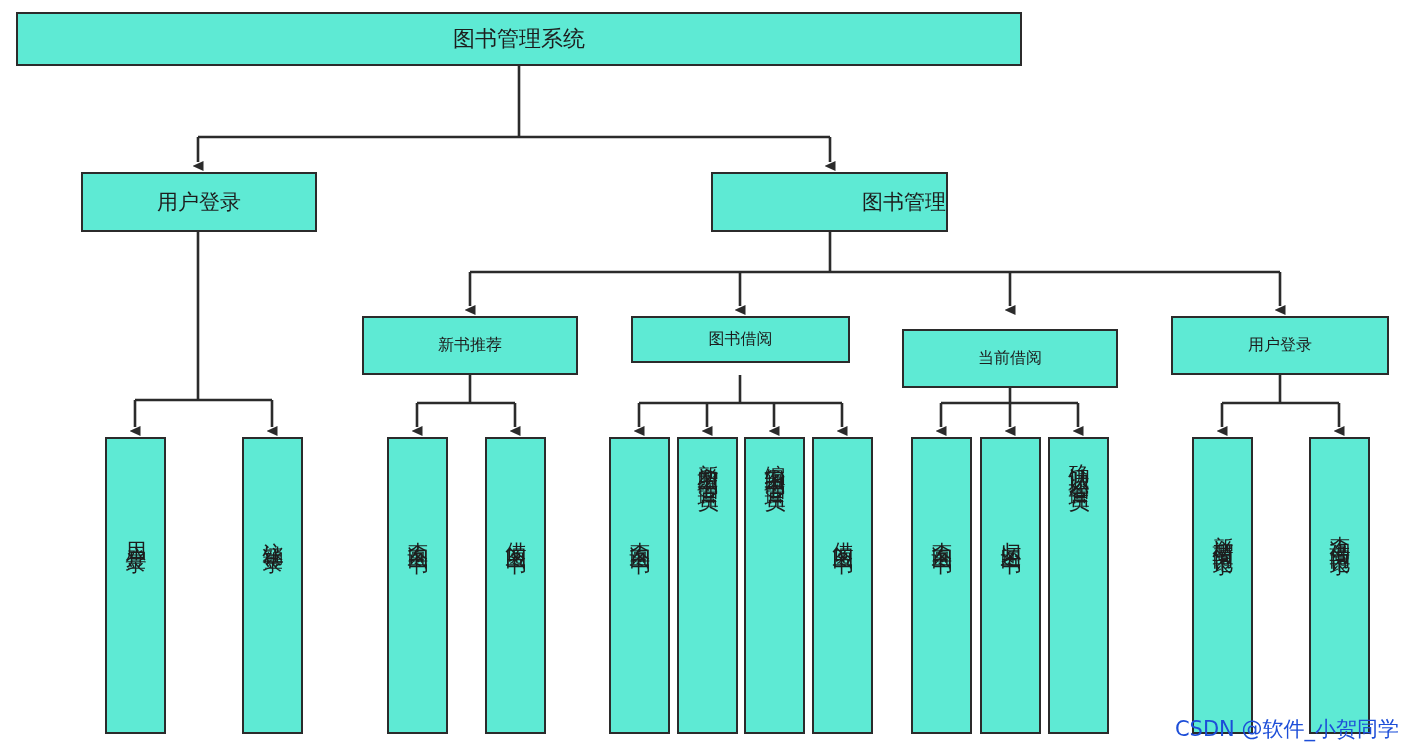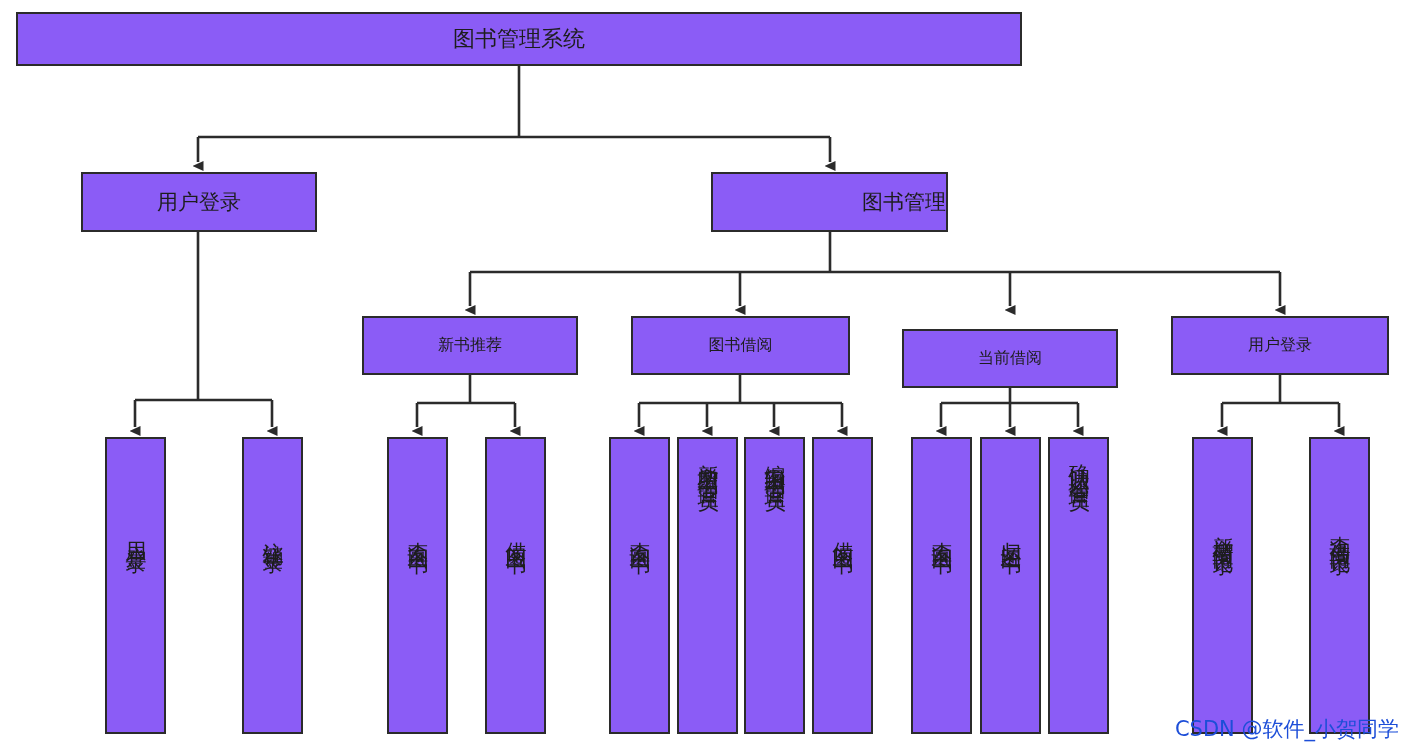--- a/index.html
+++ b/index.html
@@ -24,21 +24,21 @@
     position: absolute;
     left: 0;
     top: 0;
     width: 1405px;
     height: 747px;
     pointer-events: none;
   }
   .node {
     position: absolute;
     box-sizing: border-box;
-    background: #8b5cf6;
+    background: #5eead4;
     border: 2.5px solid #2b2b2b;
     display: flex;
     align-items: center;
     justify-content: center;
     z-index: 2;
   }
   .node .label {
     color: #1d1d1d;
     line-height: 1.18;
     text-align: center;
@@ -135,21 +135,21 @@
   <div class="node node-l2" style="left:81px; top:172px; width:236px; height:60px;">
     <span class="label">用户登录</span>
   </div>
   <div class="node node-l2" style="left:711px; top:172px; width:237px; height:60px;justify-content:flex-end;">
     <span class="label">图书管理</span>
   </div>
 
   <div class="node node-l3" style="left:362px; top:316px; width:216px; height:59px;">
     <span class="label">新书推荐</span>
   </div>
-  <div class="node node-l3" style="left:631px; top:316px; width:219px; height:59px;">
+  <div class="node node-l3" style="left:631px; top:316px; width:219px; height:47px;">
     <span class="label">图书借阅</span>
   </div>
   <div class="node node-l3" style="left:902px; top:316px; width:216px; height:59px;margin-top:13px;">
     <span class="label">当前借阅</span>
   </div>
   <div class="node node-l3" style="left:1171px; top:316px; width:218px; height:59px;">
     <span class="label">用户登录</span>
   </div>
 
   <div class="node node-leaf leaf-short" style="left:105px; top:437px; width:61px; height:297px;">

